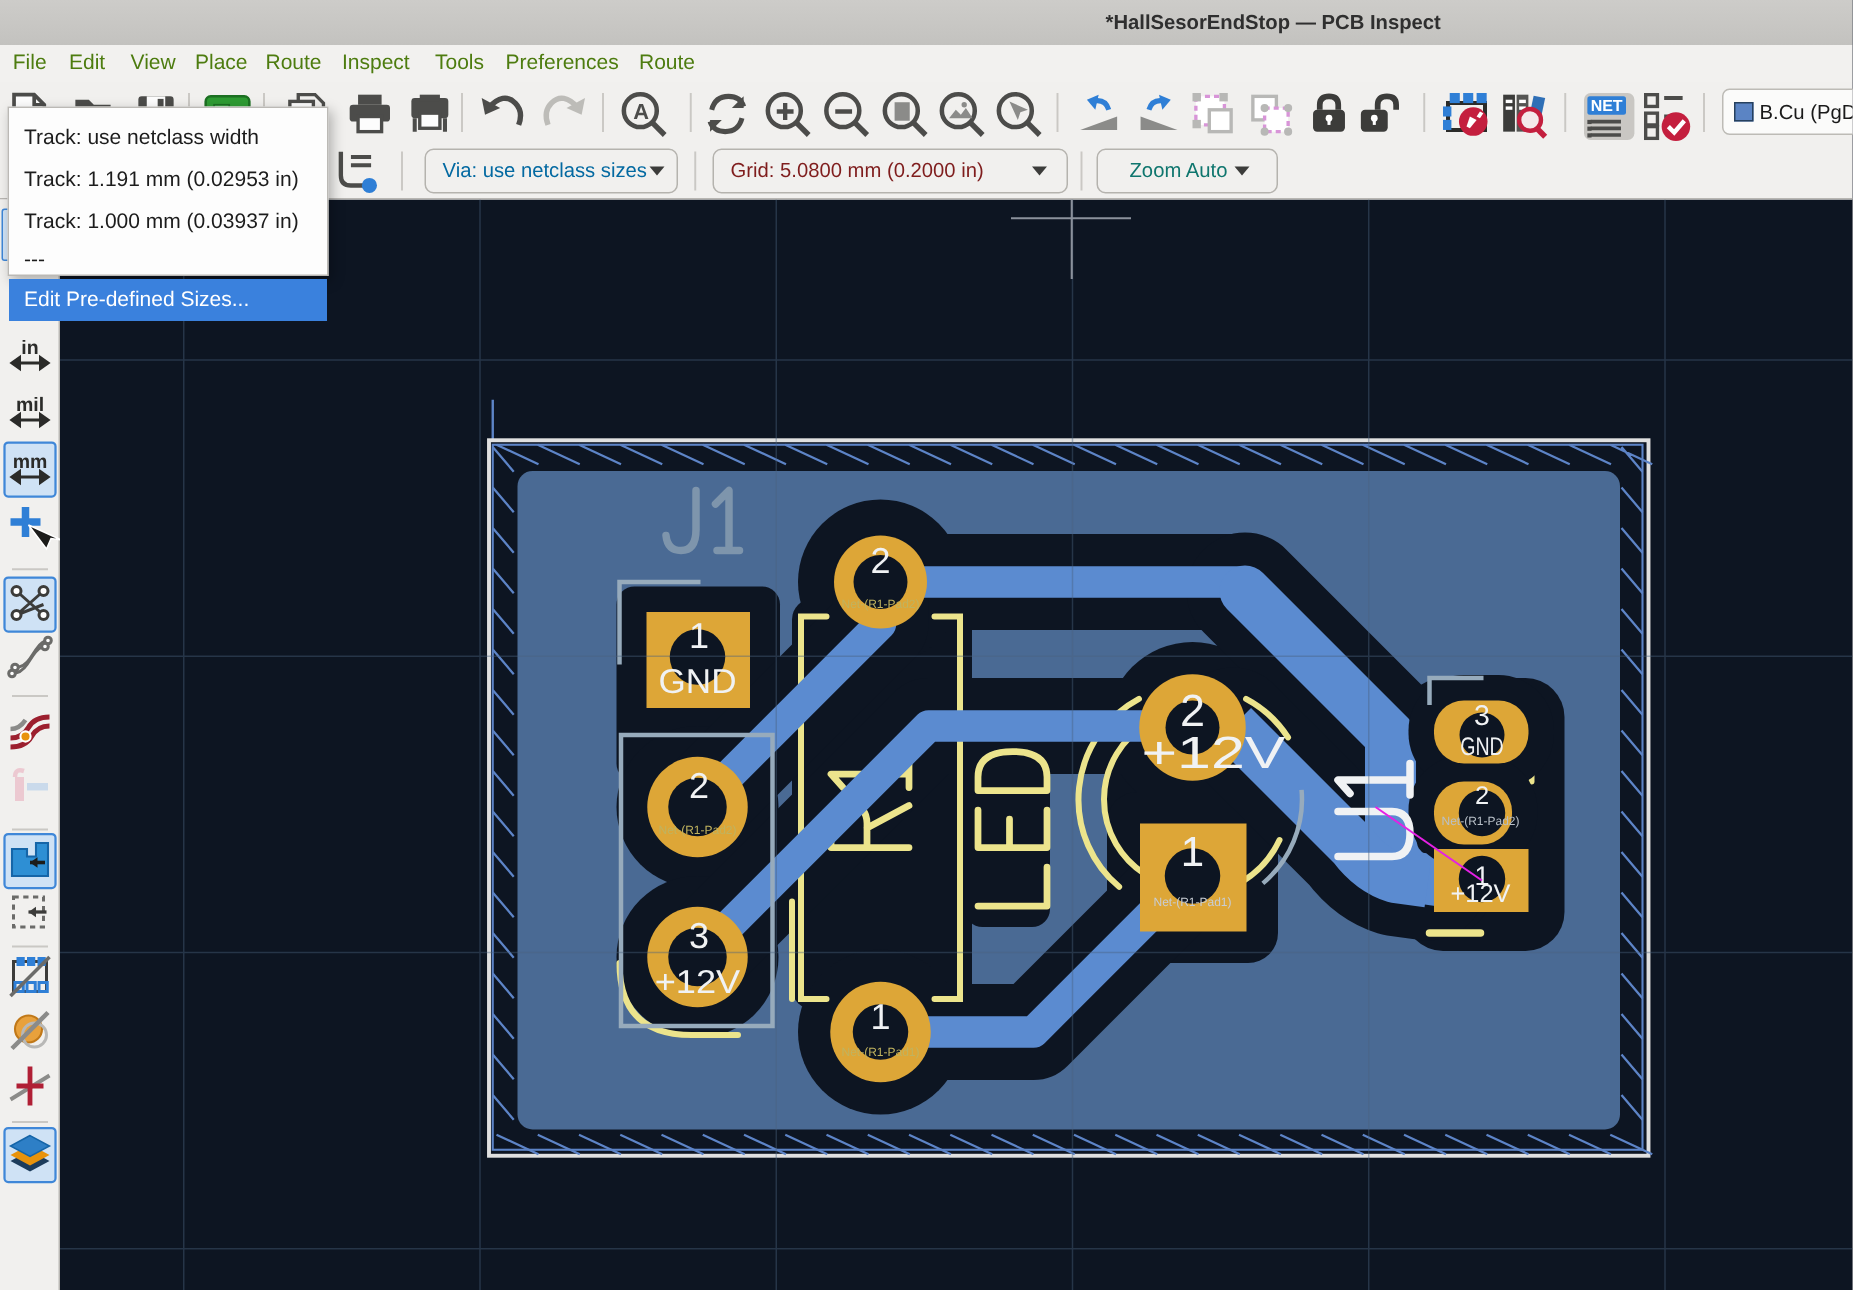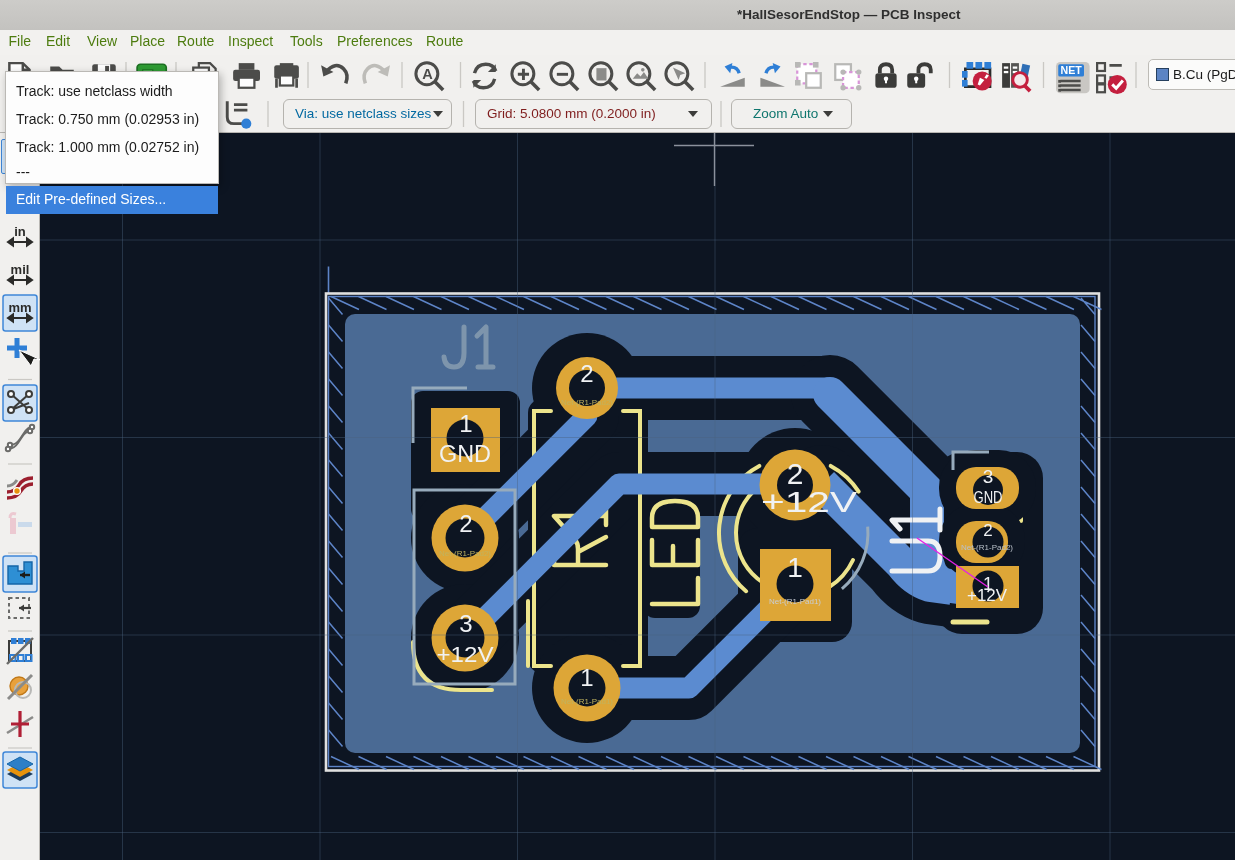--- a/index.html
+++ b/index.html
@@ -421,17 +421,17 @@
 <div class="abs" style="left:433px;top:111px;width:0;height:0;border-left:5px solid transparent;border-right:5px solid transparent;border-top:6px solid #3c3c3a"></div>
 <div class="abs" style="left:475px;top:99px;width:237px;height:30px;border:1px solid #b5b3ae;border-radius:6px"></div>
 <span class="abs" style="left:487px;top:106px;font-size:13.5px;color:#7f1d1d;white-space:nowrap">Grid: 5.0800 mm (0.2000 in)</span>
 <div class="abs" style="left:688px;top:111px;width:0;height:0;border-left:5px solid transparent;border-right:5px solid transparent;border-top:6px solid #3c3c3a"></div>
 <div class="abs" style="left:731px;top:99px;width:121px;height:30px;border:1px solid #b5b3ae;border-radius:6px"></div>
 <span class="abs" style="left:753px;top:106px;font-size:13.5px;color:#0f766e;white-space:nowrap">Zoom Auto</span>
 <div class="abs" style="left:823px;top:111px;width:0;height:0;border-left:5px solid transparent;border-right:5px solid transparent;border-top:6px solid #3c3c3a"></div>
 <div class="abs" style="left:1px;top:139px;width:8px;height:35px;background:#cfe2f5;border:1.5px solid #3f87d8;border-radius:2px"></div>
 <div class="abs" style="left:5px;top:71px;width:214px;height:113px;background:#fdfdfd;border:1px solid #bbb9b5;box-shadow:2px 3px 8px rgba(0,0,0,0.28);z-index:50">
     <span class="abs" style="left:10px;top:11px;font-size:14px;color:#1c1c1c;white-space:nowrap">Track: use netclass width</span>
-    <span class="abs" style="left:10px;top:39px;font-size:14px;color:#1c1c1c;white-space:nowrap">Track: 0.750 mm (0.02953 in)</span>
-    <span class="abs" style="left:10px;top:67px;font-size:14px;color:#1c1c1c;white-space:nowrap">Track: 1.000 mm (0.02752 in)</span>
+    <span class="abs" style="left:10px;top:39px;font-size:14px;color:#1c1c1c;white-space:nowrap">Track: 1.191 mm (0.02953 in)</span>
+    <span class="abs" style="left:10px;top:67px;font-size:14px;color:#1c1c1c;white-space:nowrap">Track: 1.000 mm (0.03937 in)</span>
     <span class="abs" style="left:10px;top:92px;font-size:14px;color:#1c1c1c;white-space:nowrap">---</span>
     <div class="abs" style="left:0px;top:114px;width:212px;height:28px;background:#3a81dd"></div>
     <span class="abs" style="left:10px;top:119px;font-size:14px;color:#fff;white-space:nowrap;z-index:2">Edit Pre-defined Sizes...</span>
   </div>
 </body></html>

